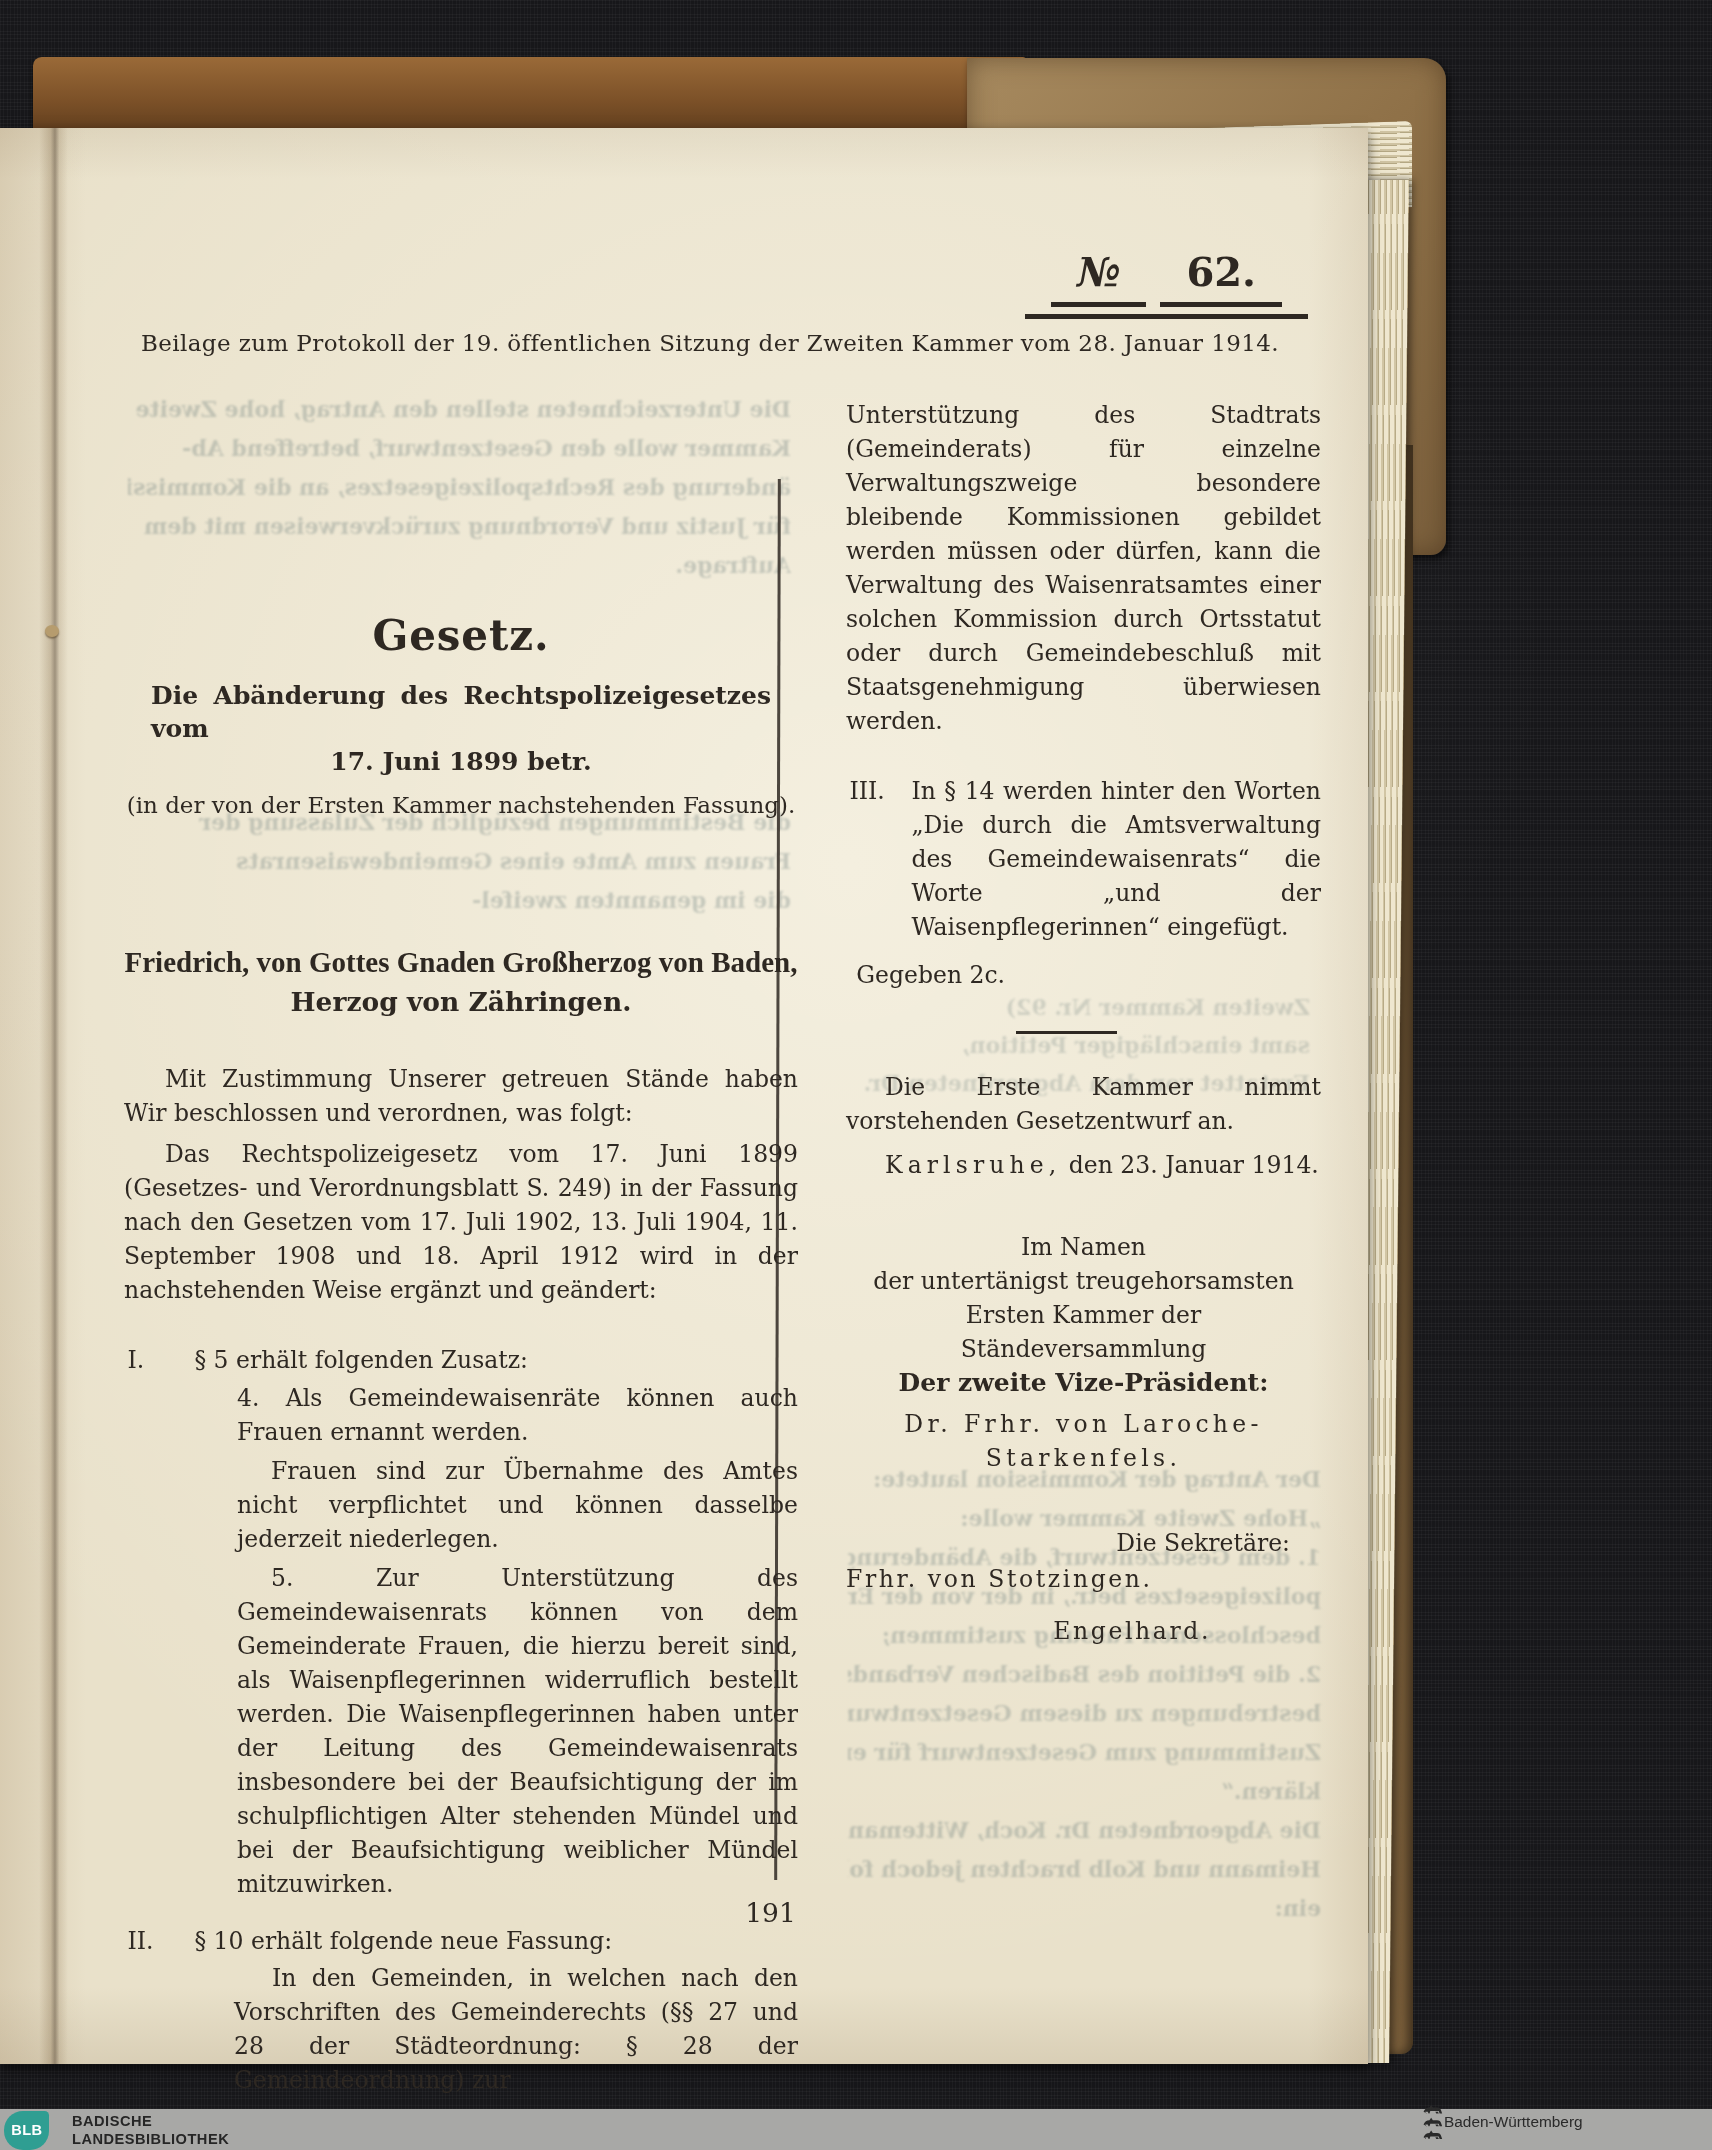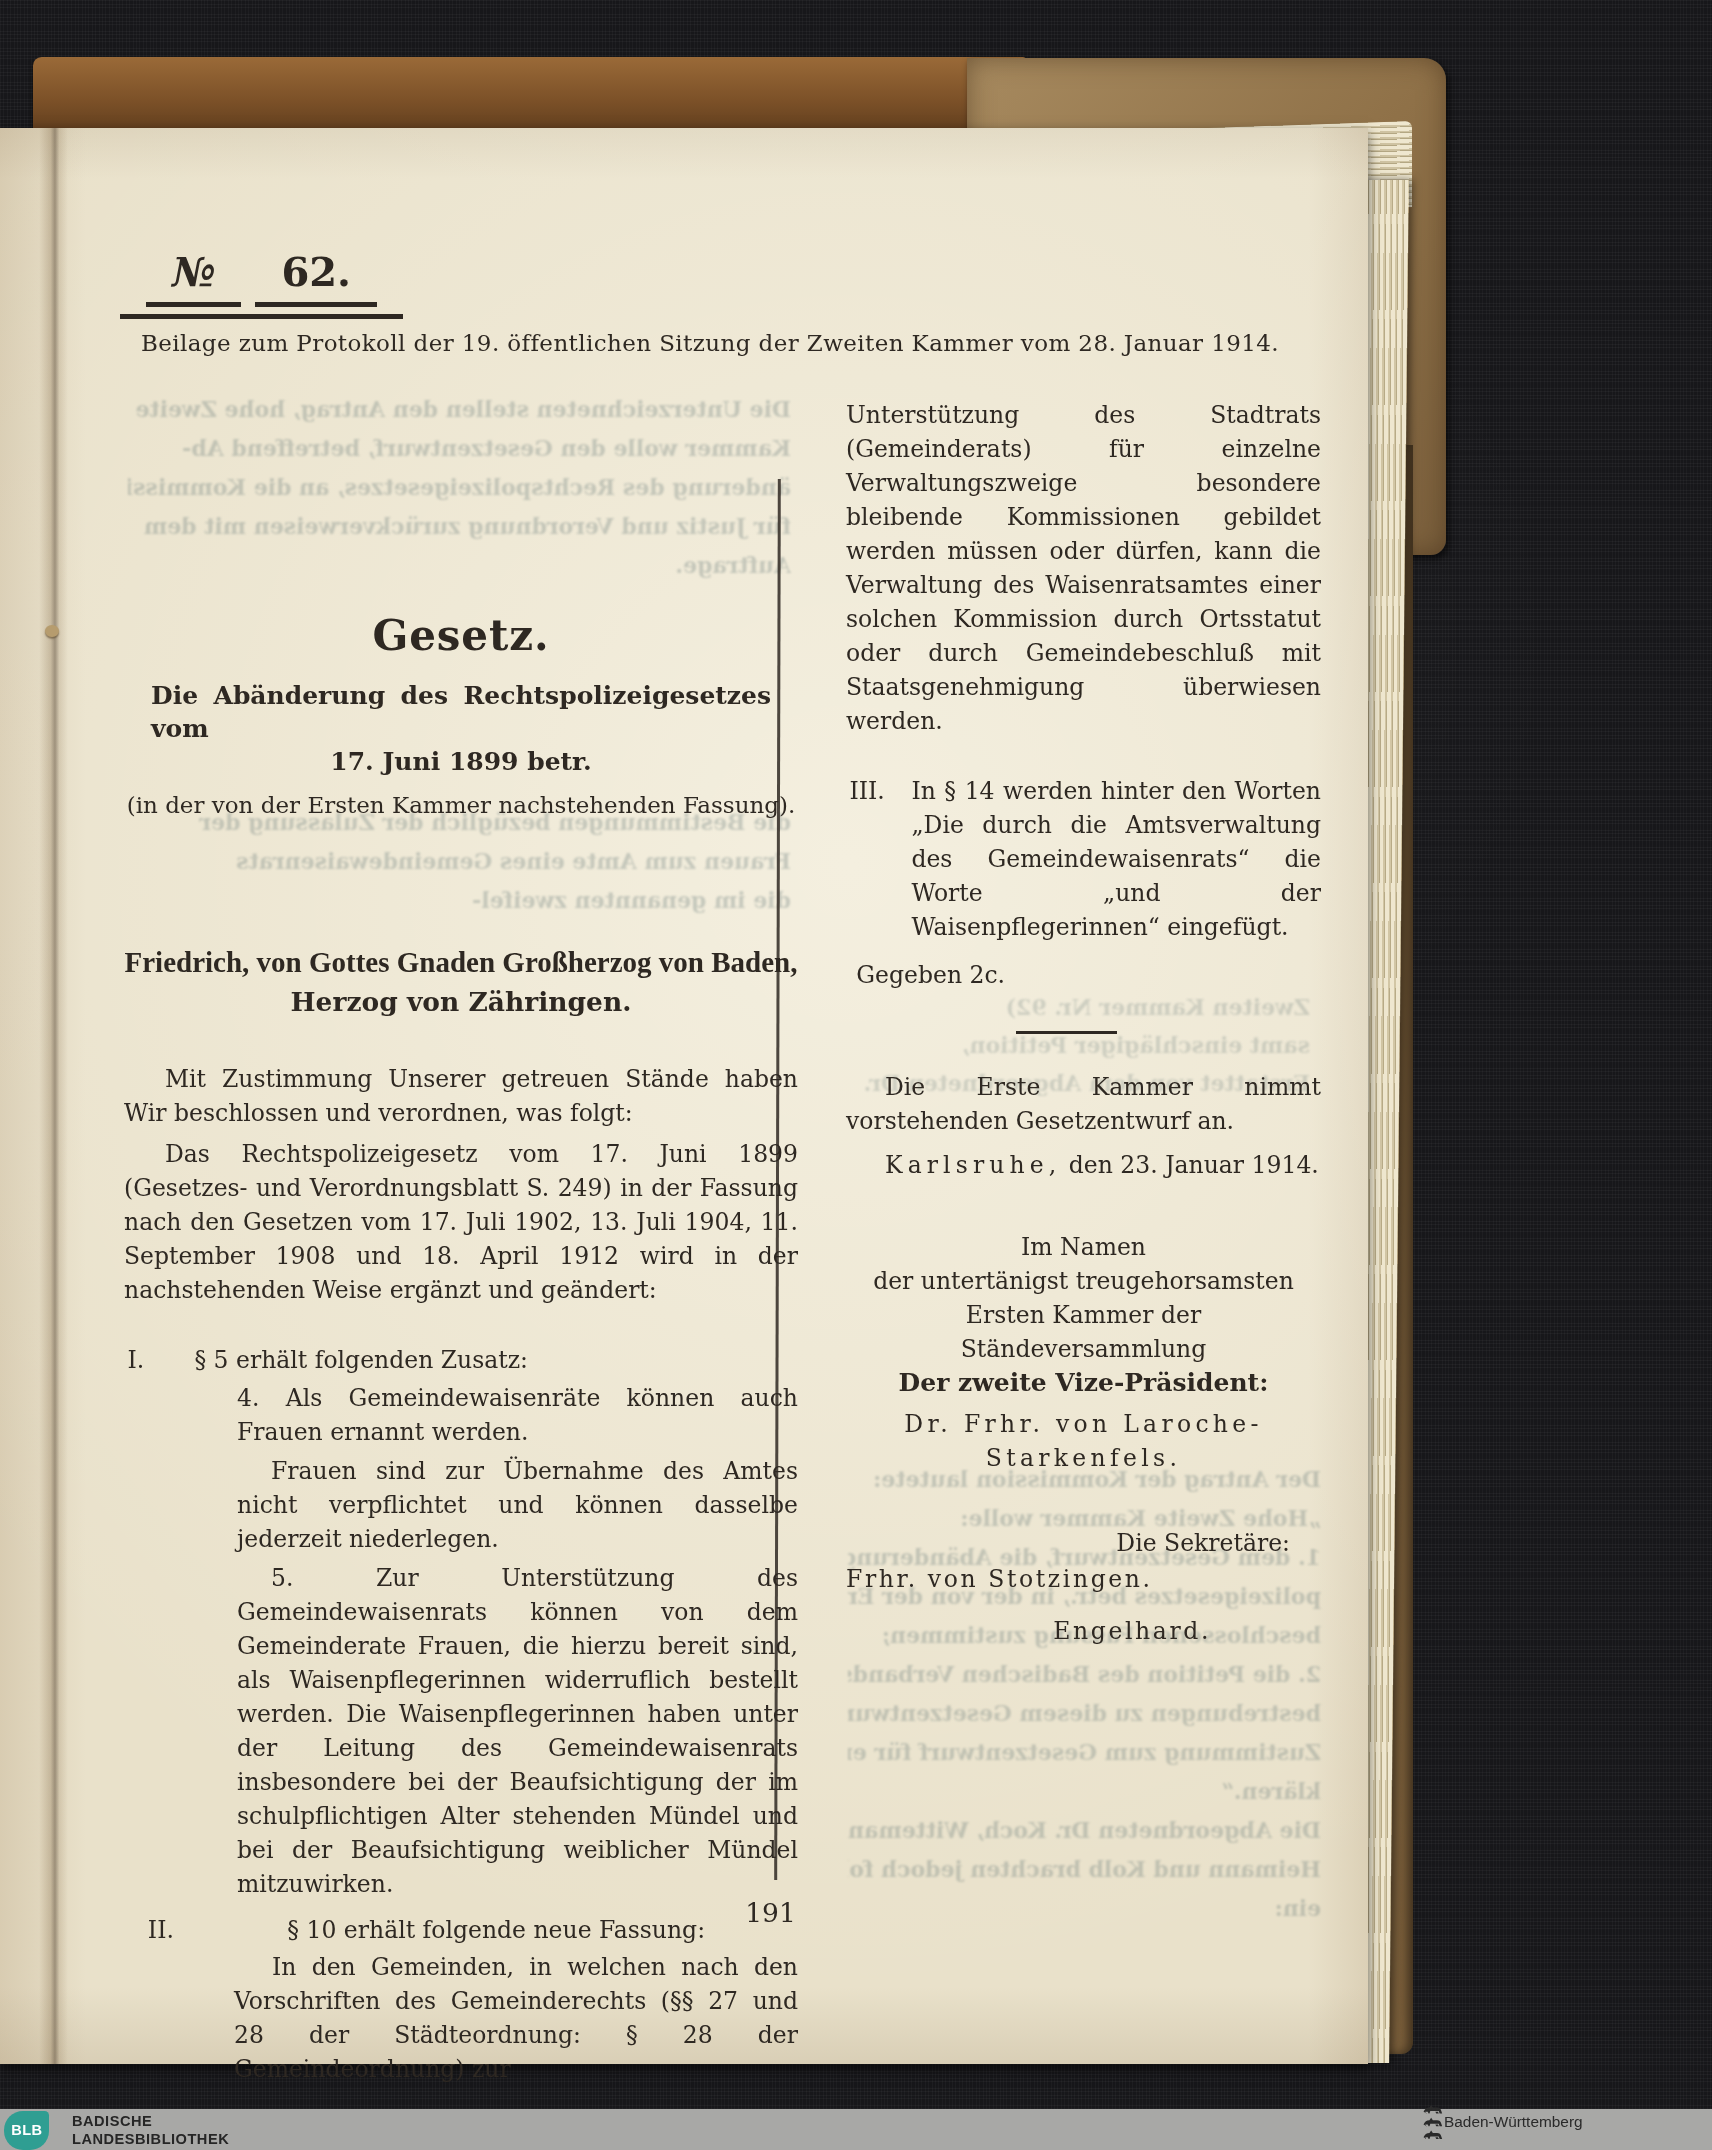--- a/index.html
+++ b/index.html
@@ -46,21 +46,21 @@
       linear-gradient(270deg, rgba(150,120,80,.16), transparent 60px),
       linear-gradient(0deg, rgba(120,95,60,.14), transparent 77px),
       linear-gradient(180deg, rgba(120,95,60,.10), transparent 51px);
     box-shadow:0 5.1px 12px rgba(0,0,0,.6);
     color:#2e2822;}
   .gutter{position:absolute;left:39px;top:0;width:29px;height:100%;
     background:linear-gradient(90deg,transparent 0,rgba(130,105,70,.30) 40%,rgba(70,52,32,.45) 55%,rgba(130,105,70,.18) 70%,transparent 100%);}
   .stitch{position:absolute;left:45px;top:497px;width:13.7px;height:12px;border-radius:50%;
     background:#b69c6e;box-shadow:0 1.7px 1.7px rgba(90,70,40,.6);}
   
-  .hdr-number{position:absolute;left:120px;right:60px;top:120px;text-align:left;}
+  .hdr-number{position:absolute;left:120px;right:60px;top:120px;text-align:right;}
   .hdr-number span{display:inline-block;font-size:40px;font-weight:700;
     border-bottom:5.1px solid #2e2822;padding:0 26px 6.8px;}
   .hdr-number .no{font-style:italic;}
   .hdr-sub{position:absolute;left:103px;right:51px;top:202px;text-align:center;
     font-size:23px;letter-spacing:0.4px;}
   .divider{position:absolute;left:776px;top:351px;width:2.6px;height:1401px;
     background:#3a332c;opacity:.9;transform:rotate(.15deg);}
   .colL{position:absolute;left:124px;top:484px;width:674px;font-size:23.5px;line-height:34px;}
   .colR{position:absolute;left:846px;top:270px;width:475px;font-size:23.5px;line-height:34px;}
   .just{text-align:justify;}
@@ -69,21 +69,21 @@
     text-align:justify;text-align-last:justify;line-height:33px;}
   .law-subject2{font-size:25px;font-weight:700;text-align:center;line-height:33px;}
   .law-note{margin-top:10.3px;font-size:23px;text-align:center;}
   .proc1{margin-top:122px;font-size:29px;font-weight:700;text-align:center;line-height:36px;font-family:Liberation Serif, serif;}
   .proc2{margin-top:5.1px;font-size:26.5px;font-weight:700;text-align:center;}
   .para-consent{margin-top:43px;text-indent:41px;}
   .para-law{margin-top:6.8px;text-indent:41px;}
   .rom{display:flex;margin-top:36px;}
   .rom .lbl{width:67px;flex:none;padding-left:3.4px;}
   .rom .txt{flex:1;}
-  .rom2{margin-top:12px;text-align:center;}
+  .rom2{margin-top:23px;}
   .sub4{margin-top:3.4px;padding-left:113px;}
   .subhang{margin-top:5.1px;padding-left:113px;text-indent:34px;}
   .item2body{margin-top:3.4px;padding-left:110px;text-indent:38px;}
   .gegeben{margin-top:13.7px;padding-left:10.3px;}
   .rule{margin-top:39px;margin-left:170px;width:101px;border-top:3.4px solid #2e2822;}
   .adoption{margin-top:36px;text-indent:39px;}
   .place-date{margin-top:10.3px;text-indent:39px;}
   .sperr{letter-spacing:5.1px;}
   .imn1{margin-top:48px;text-align:center;}
   .imn2{text-align:center;}

